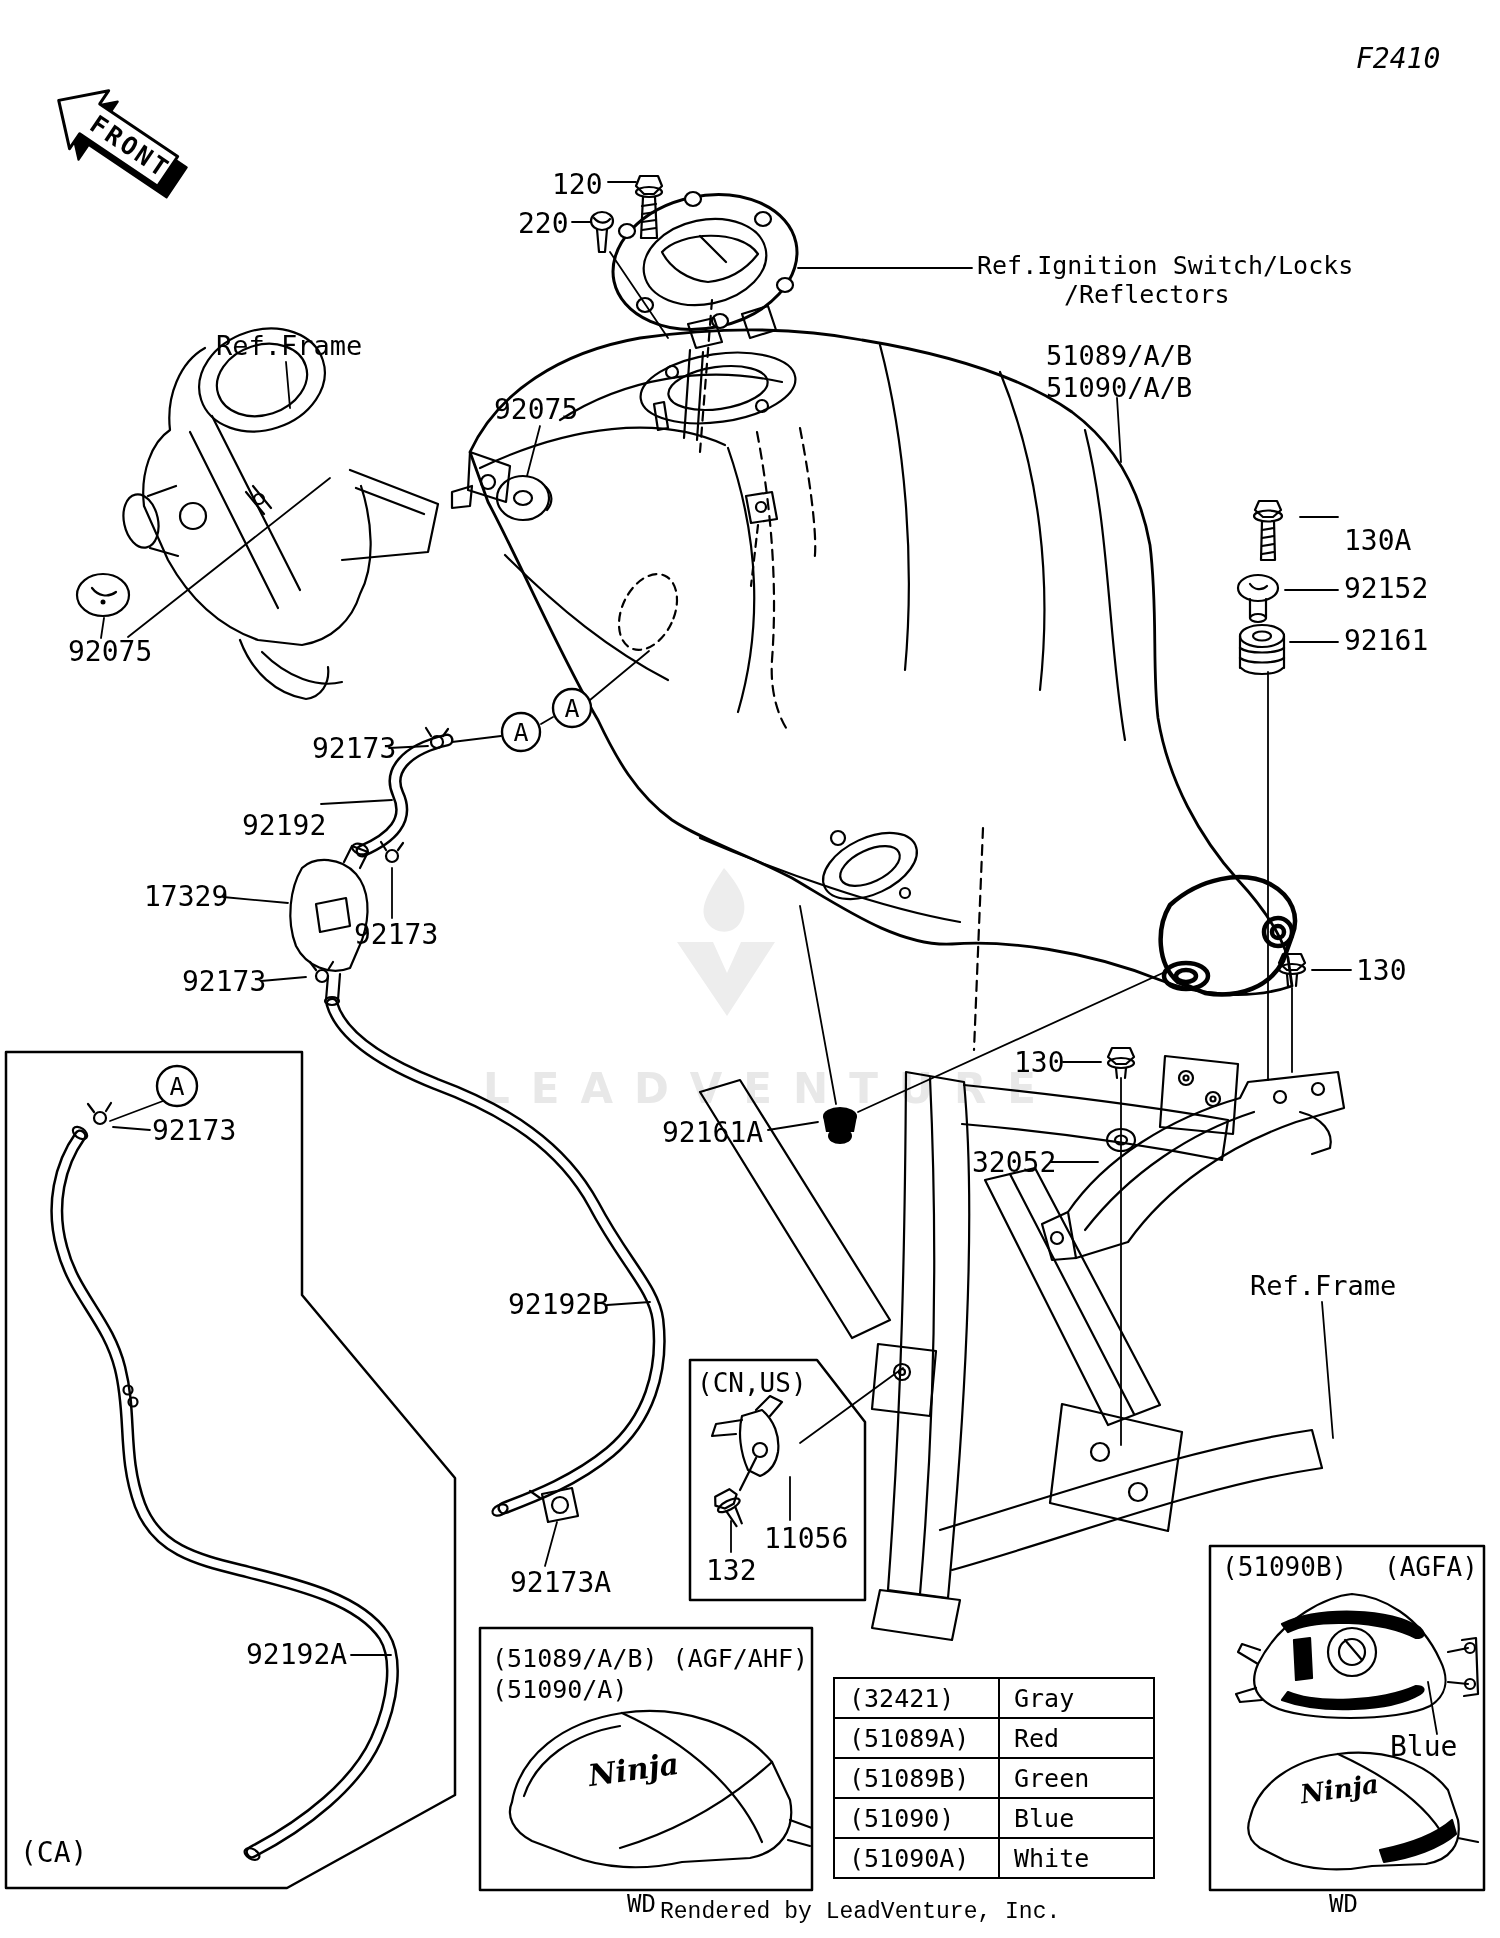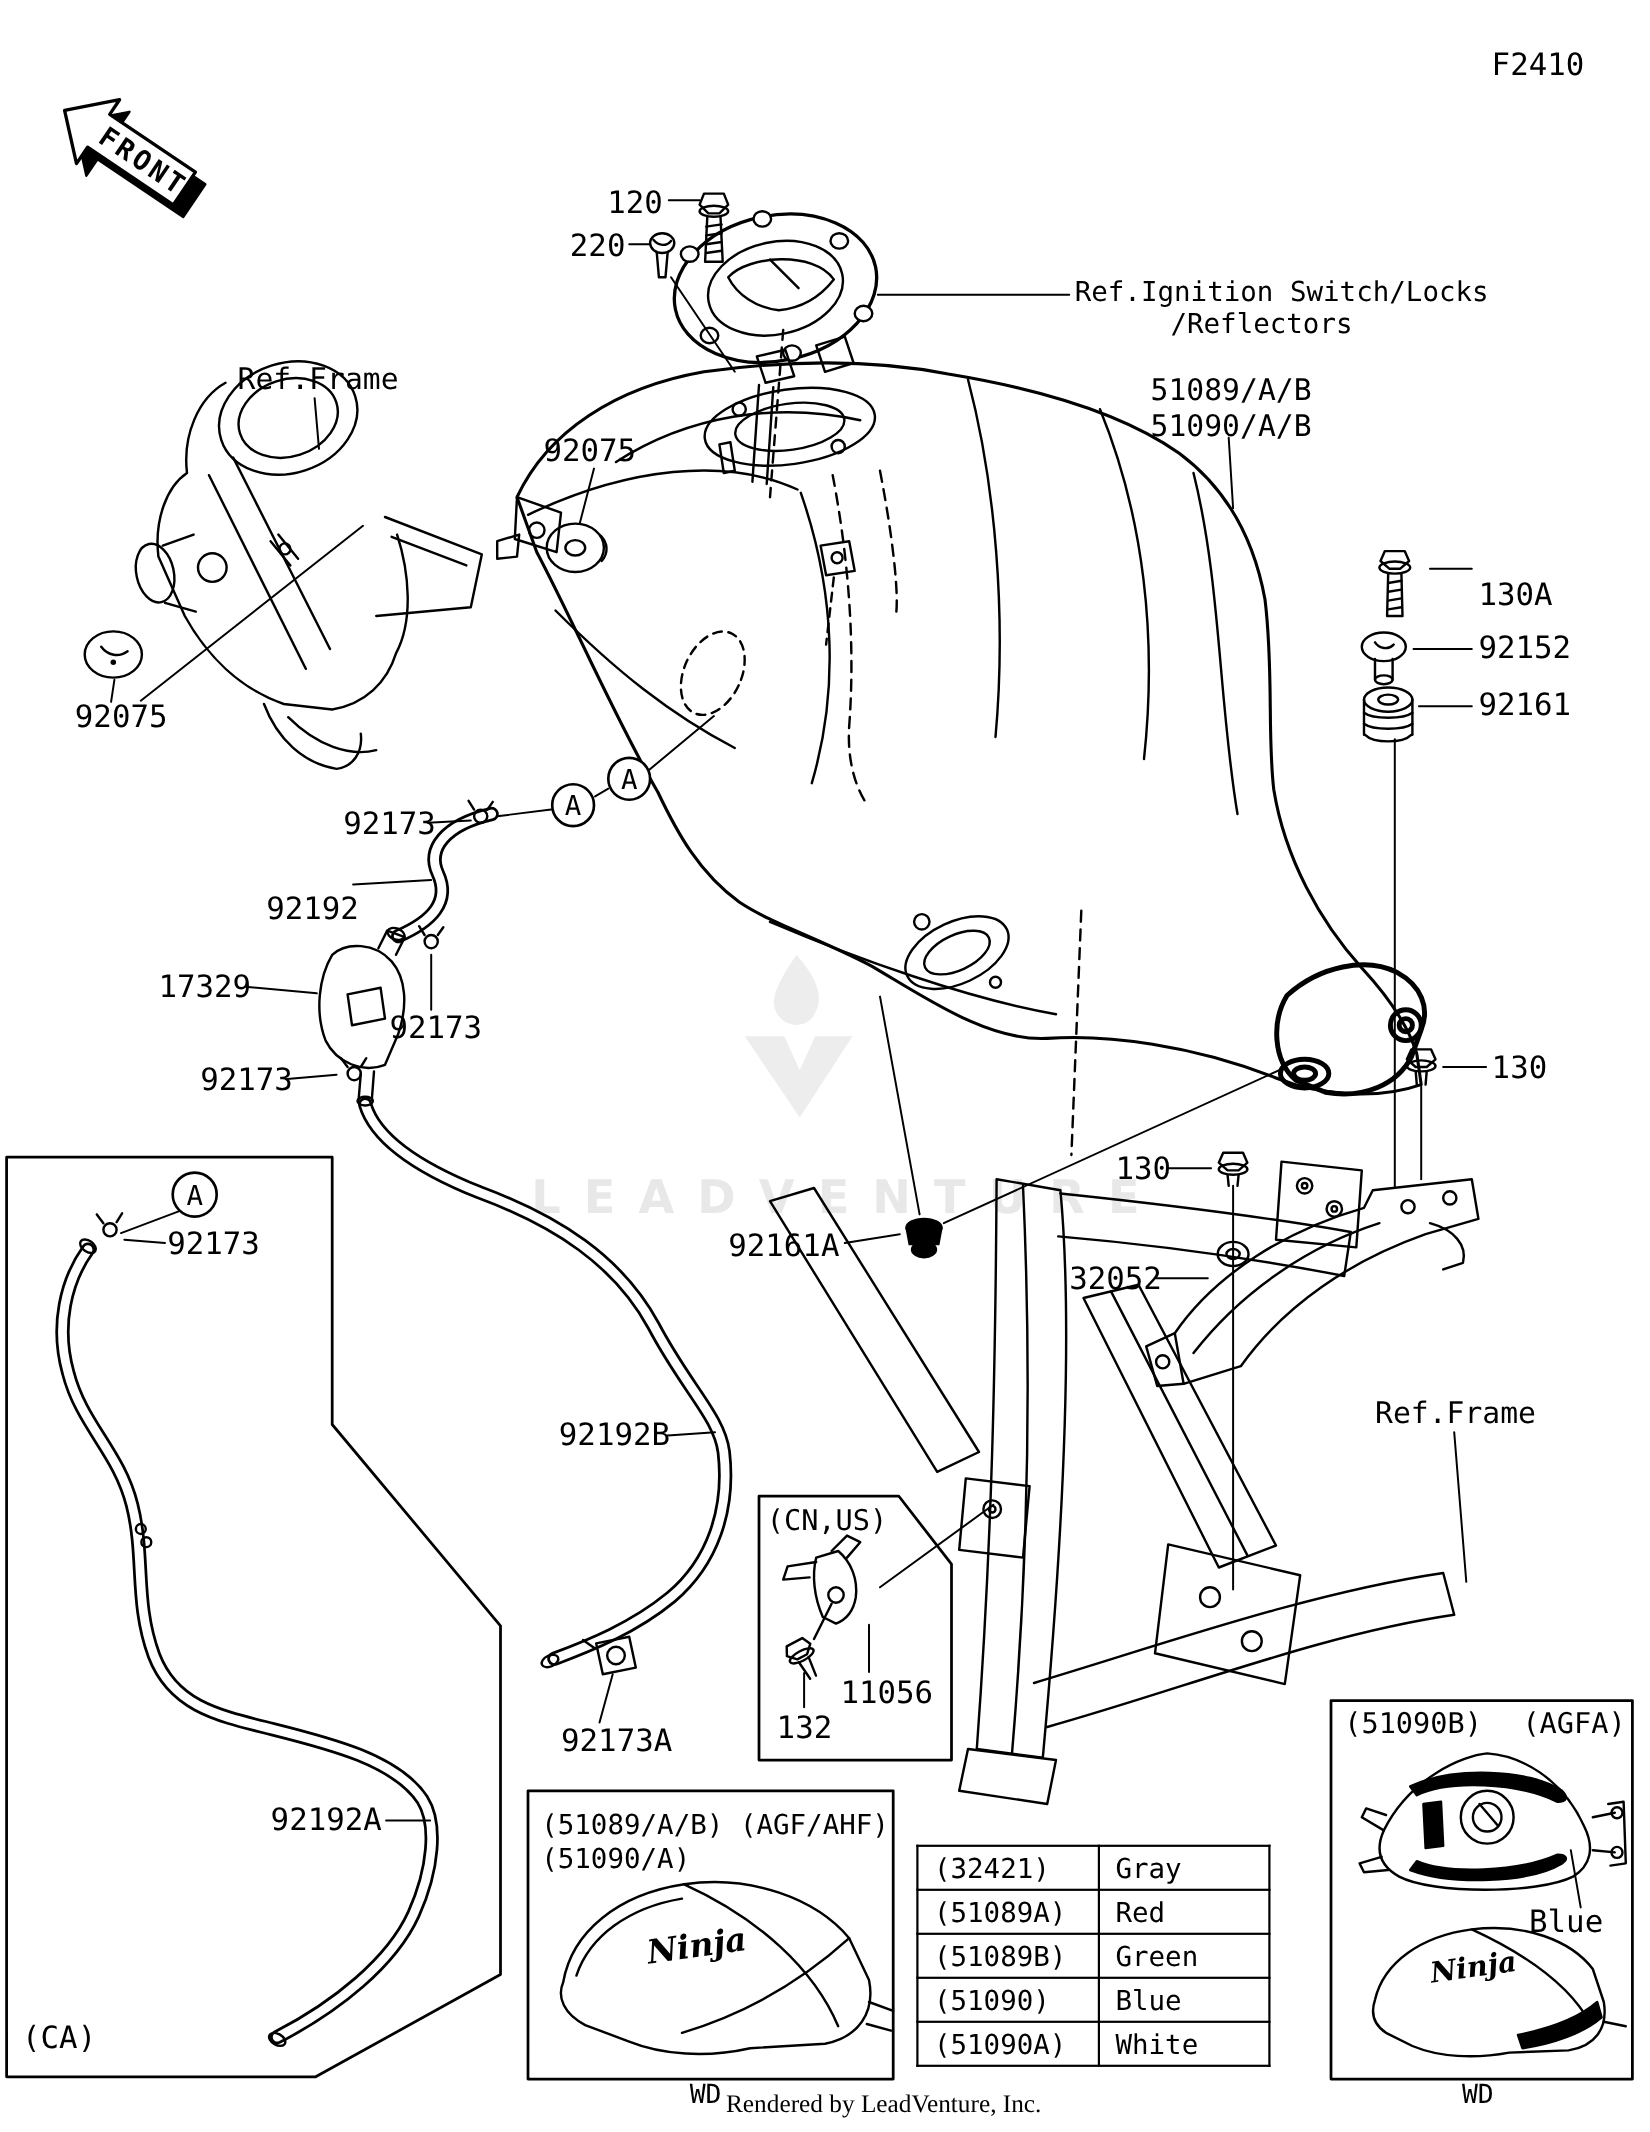--- a/index.html
+++ b/index.html
@@ -24,21 +24,21 @@
   table.colors {
     position:absolute; left:833px; top:1677px; z-index:3;
     border-collapse:collapse; background:#fff;
   }
   table.colors td {
     border:2.5px solid #000; font-size:25px; height:38px;
     padding:0 14px; vertical-align:middle;
   }
   table.colors td.code { min-width:135px; }
   table.colors td.color { min-width:125px; }
-  .footer-sans { font-family:Liberation Serif, serif; }
+  .footer-sans { font-family:Liberation Mono, monospace; }
 </style>
 </head>
 <body>
 
 <div id="canvas">
 
   <div class="wm-text">LEADVENTURE</div>
 
   <svg id="art" width="1500" height="1938" viewBox="0 0 1500 1938">
 
@@ -375,21 +375,21 @@
         <circle cx="521" cy="732" r="19"></circle>
         <circle cx="572" cy="708" r="19"></circle>
         <circle cx="177" cy="1086" r="20"></circle>
       </g>
       <text x="521" y="741" text-anchor="middle" font-size="25" fill="#000" stroke="none" font-family="DejaVu Sans Mono, monospace">A</text>
       <text x="572" y="717" text-anchor="middle" font-size="25" fill="#000" stroke="none" font-family="DejaVu Sans Mono, monospace">A</text>
       <text x="177" y="1095" text-anchor="middle" font-size="25" fill="#000" stroke="none" font-family="DejaVu Sans Mono, monospace">A</text>
     </g>
   </svg>
 
-  <div class="lbl" style="left:1356px;top:44px;">F2410</div>
+  <div class="lbl" style="left:1356px;top:44px;font-style:italic;">F2410</div>
 
   <div class="lbl" style="left:552px;top:170px;">120</div>
   <div class="lbl" style="left:518px;top:209px;">220</div>
   <div class="lbl" style="left:977px;top:253px;font-size:25px;">Ref.Ignition Switch/Locks</div>
   <div class="lbl" style="left:1027px;top:282px;font-size:25px;margin-left:37px;">/Reflectors</div>
   <div class="lbl" style="left:1046px;top:342px;font-size:27px;">51089/A/B</div>
   <div class="lbl" style="left:1046px;top:374px;font-size:27px;">51090/A/B</div>
   <div class="lbl" style="left:216px;top:332px;font-size:27px;">Ref.Frame</div>
   <div class="lbl" style="left:494px;top:395px;">92075</div>
   <div class="lbl" style="left:68px;top:637px;">92075</div>

